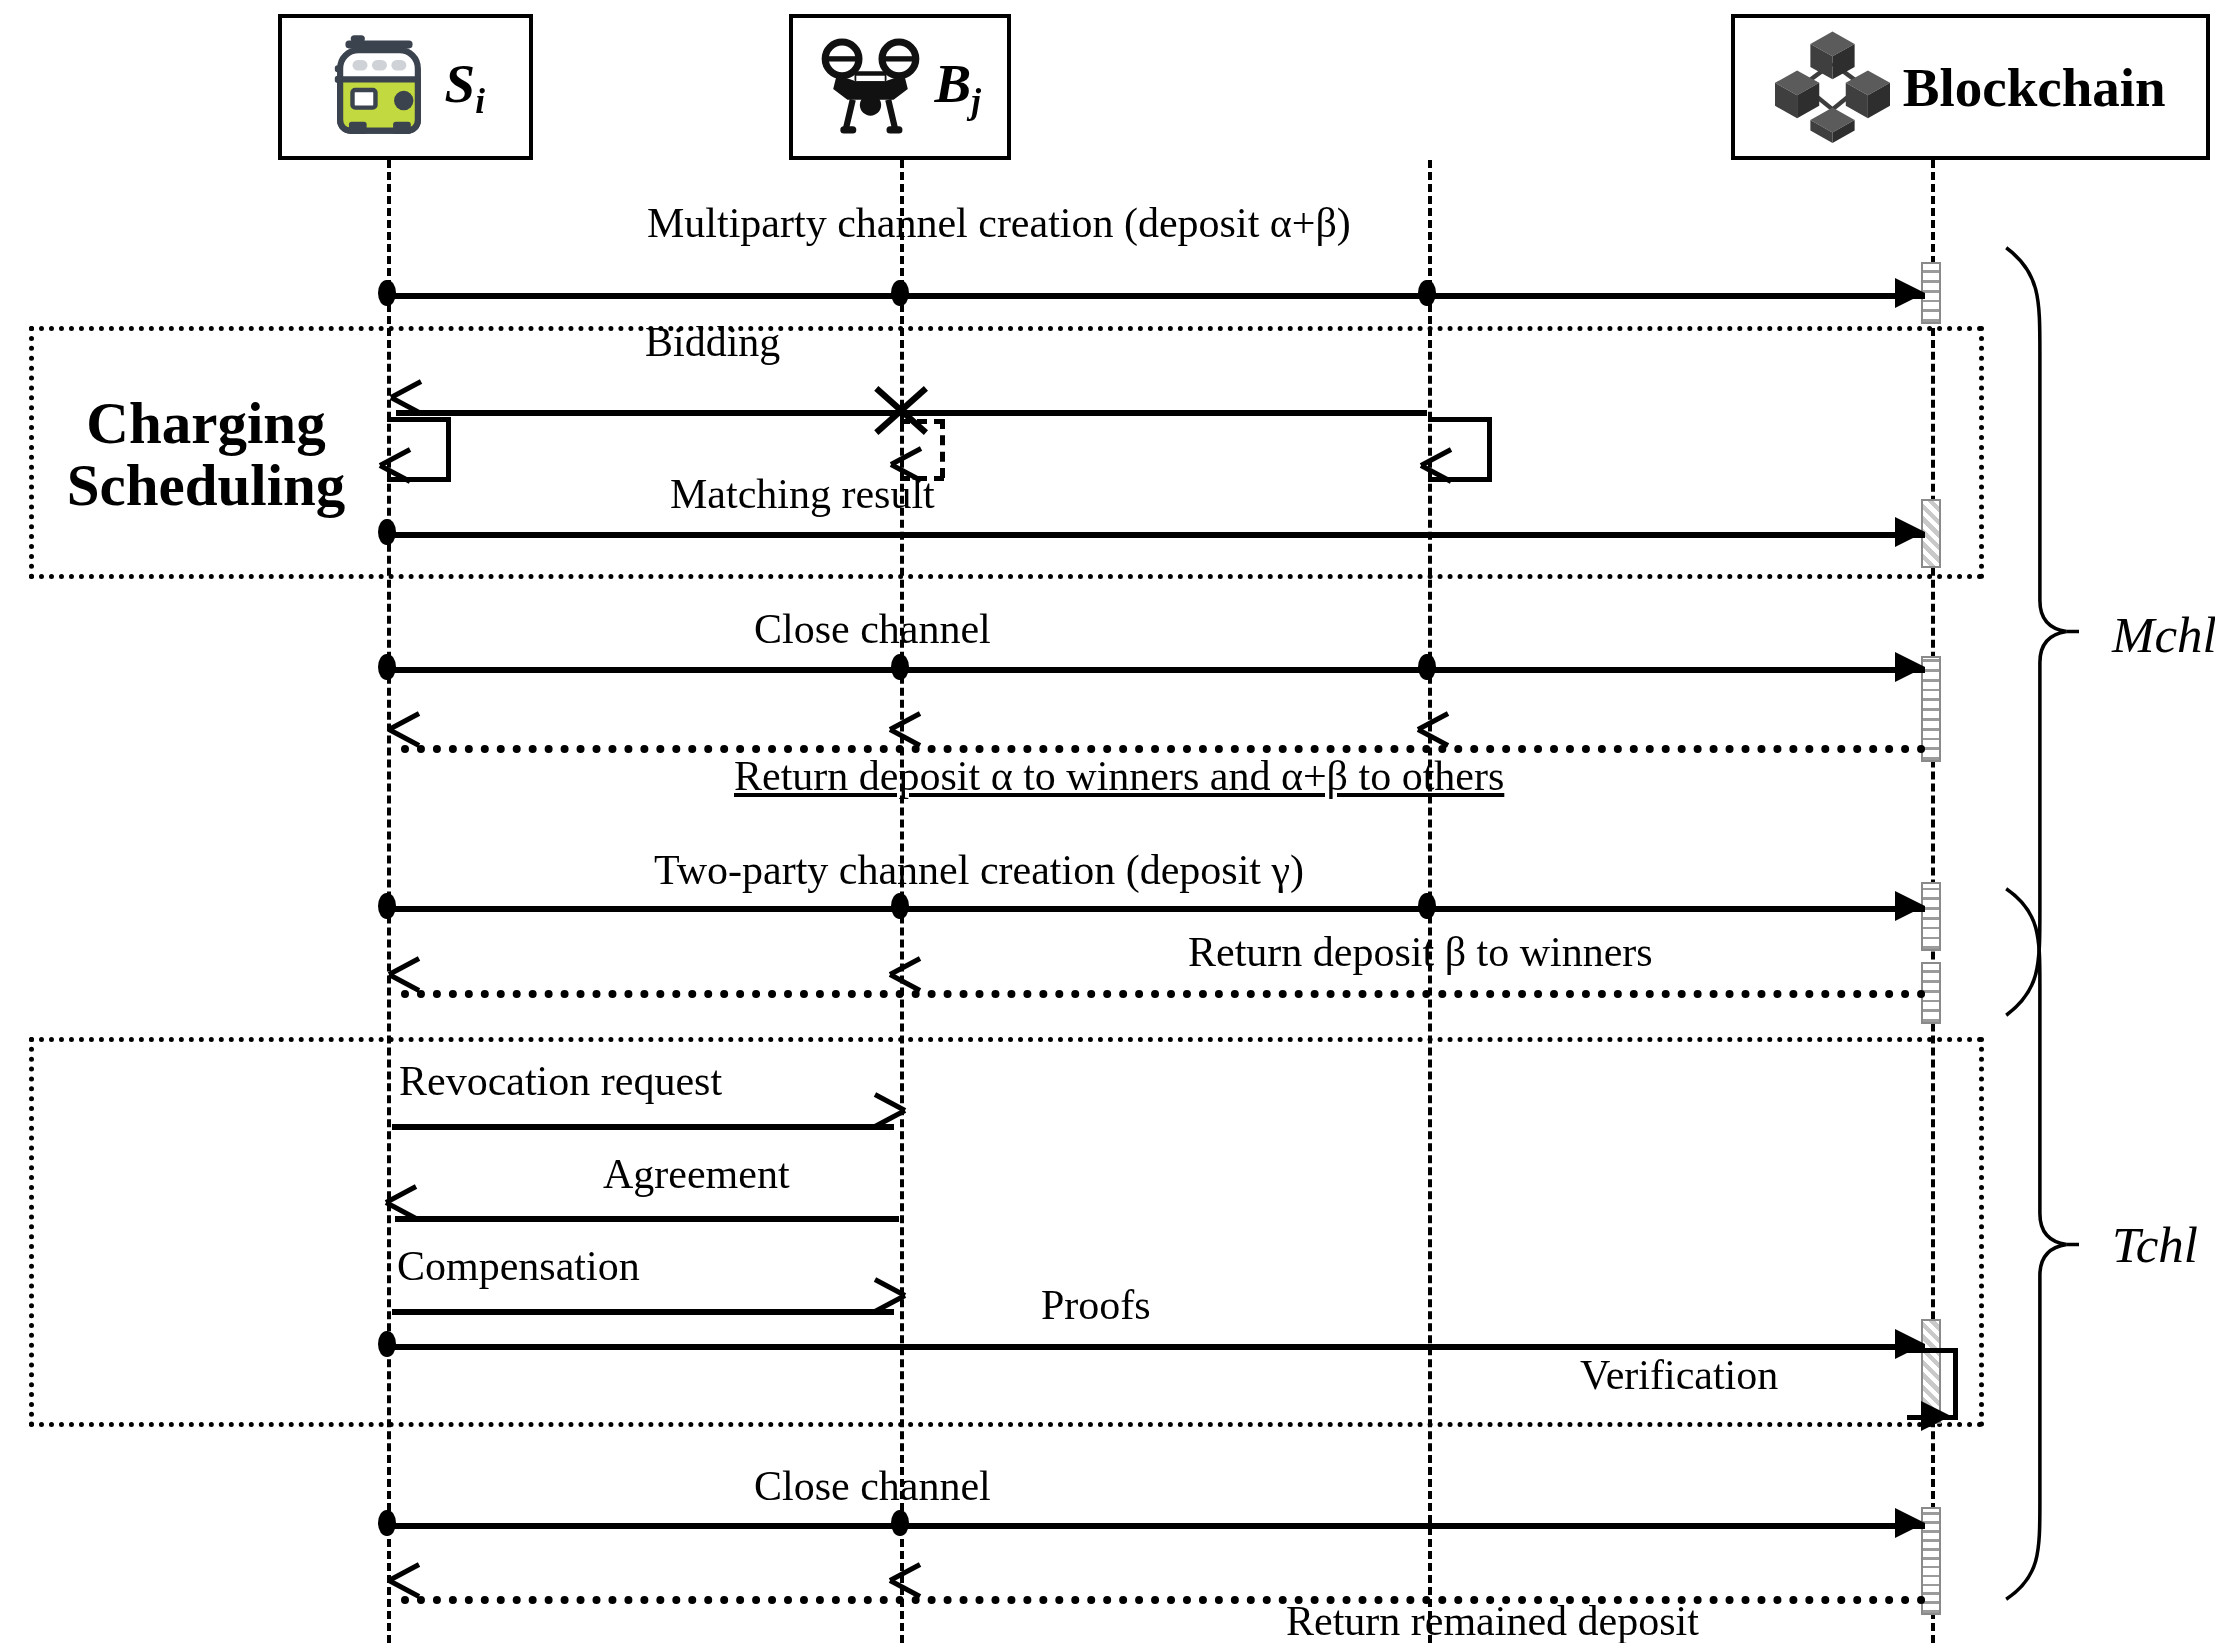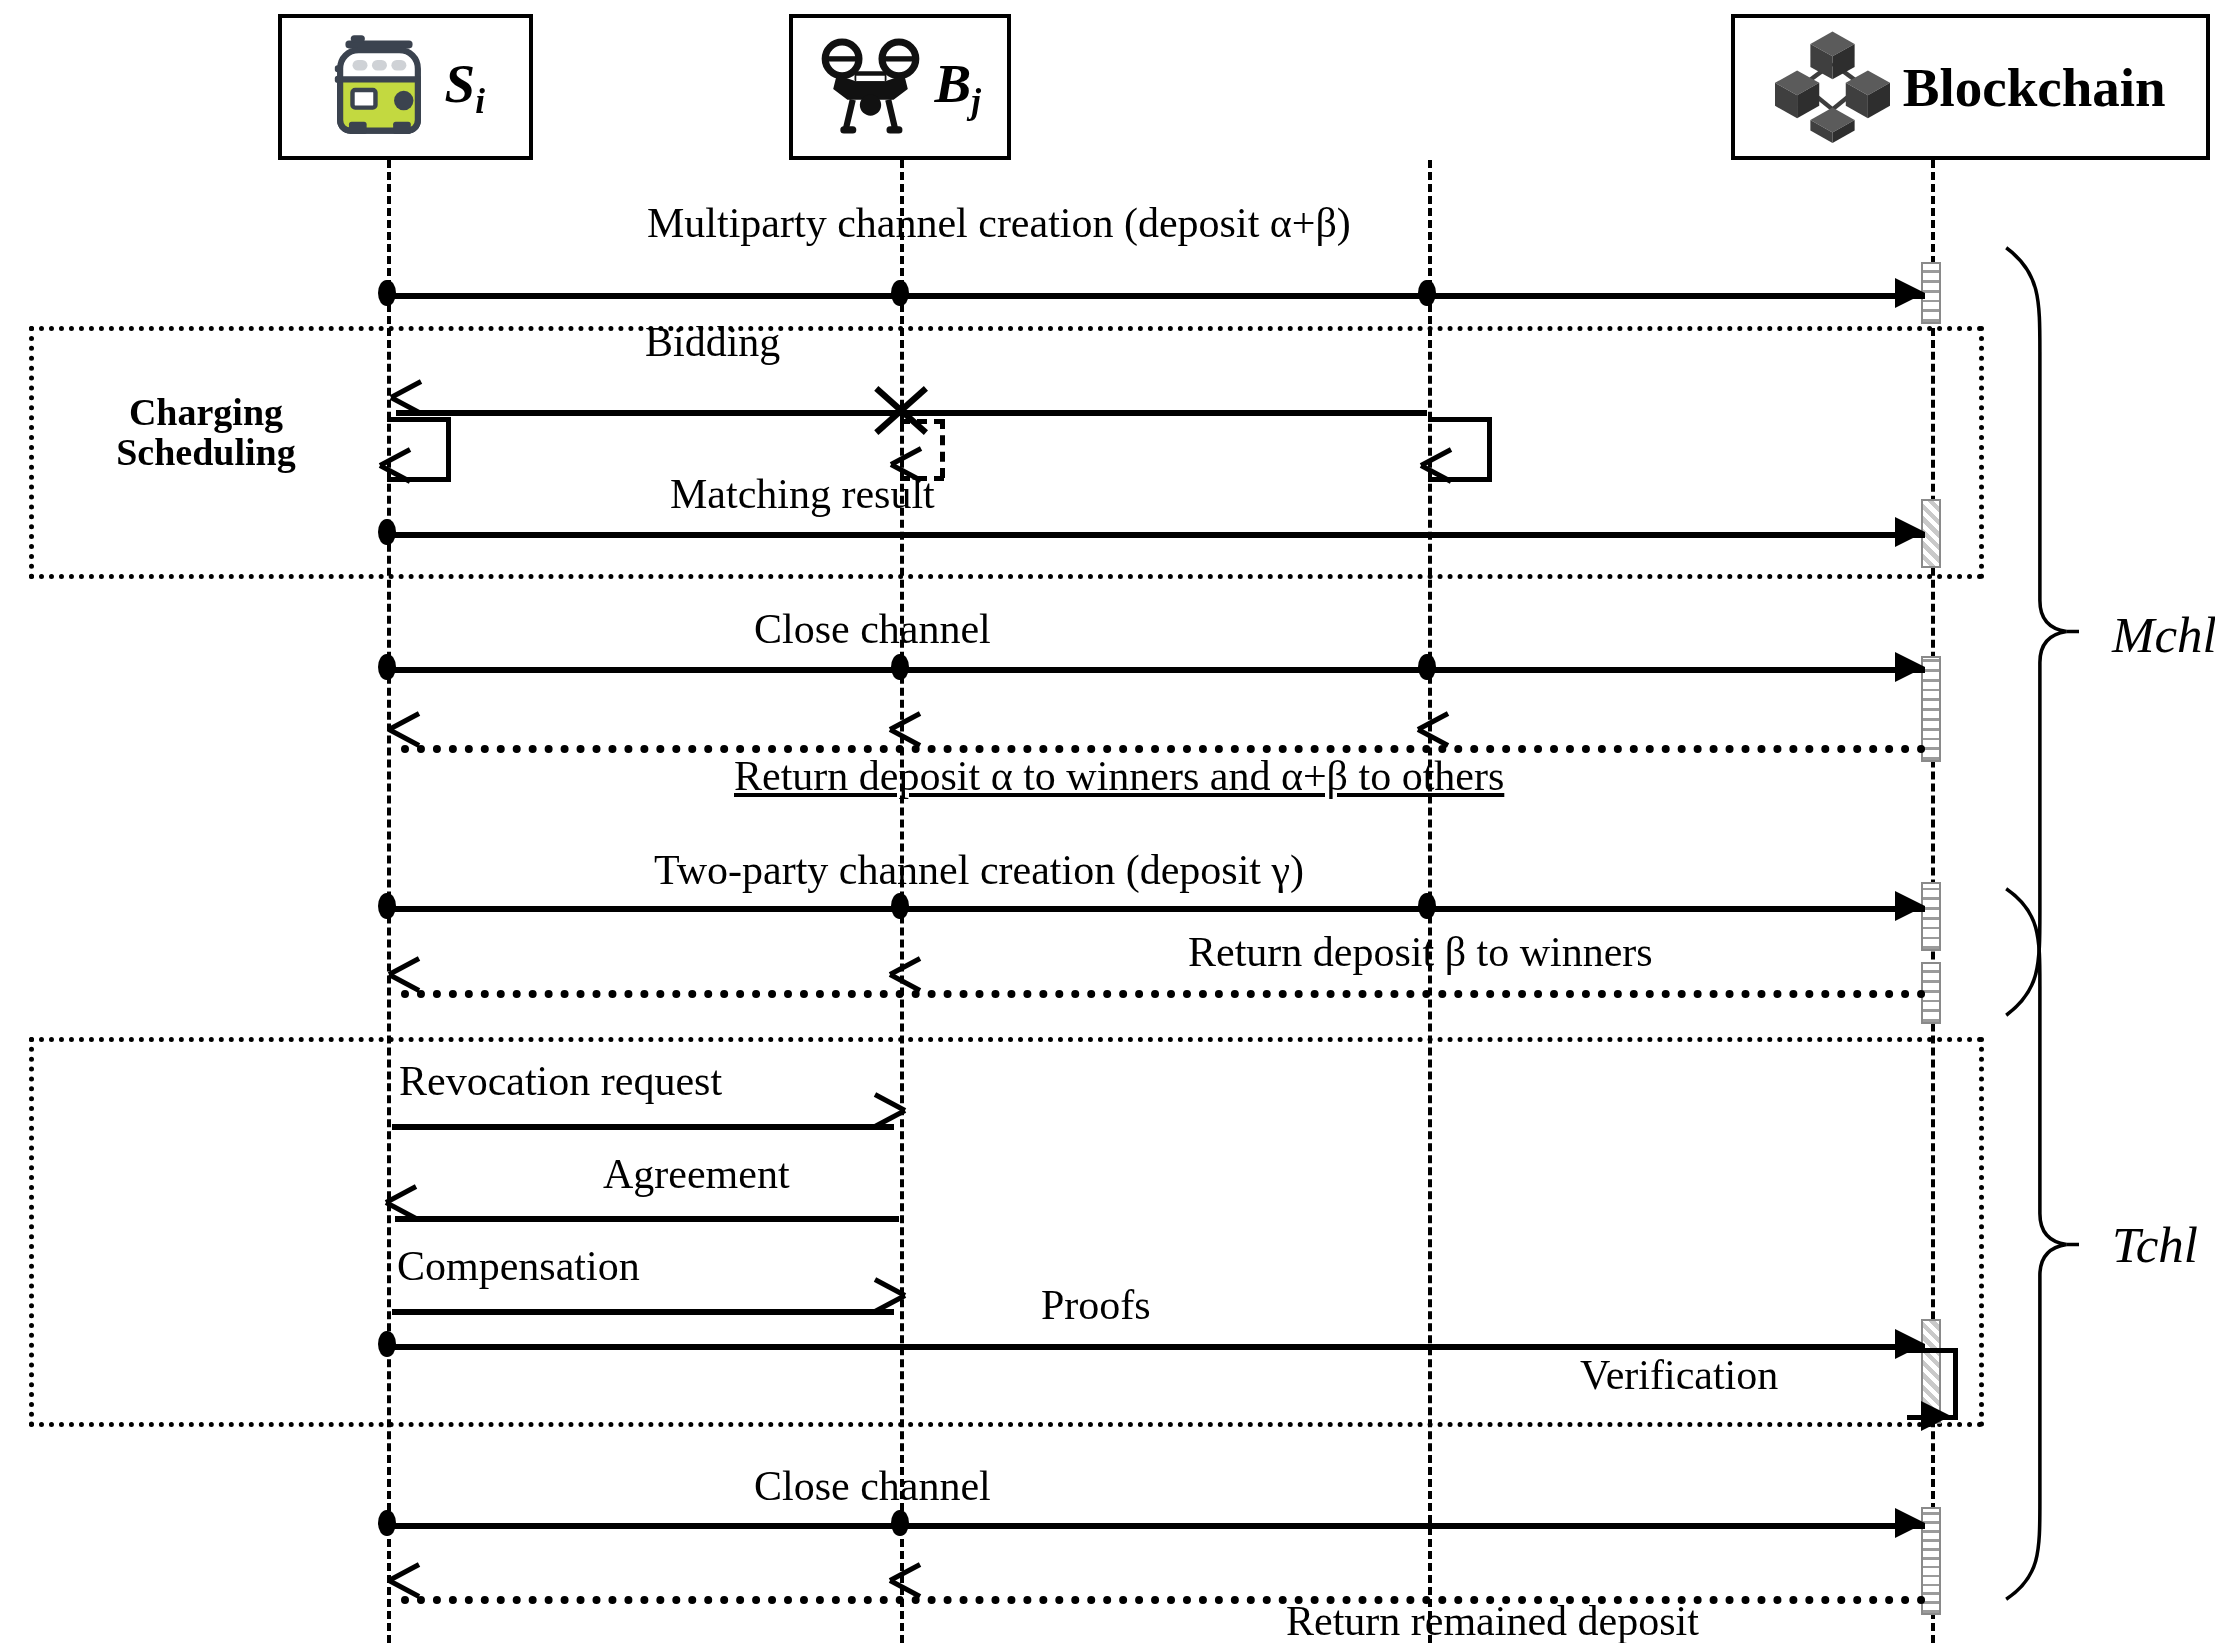--- a/index.html
+++ b/index.html
@@ -51,21 +51,21 @@
   .ohead.right::after{top:1.8px;transform-origin:right center;transform:rotate(-28deg);}
   .ohead.left::before{top:1.8px;transform-origin:left center;transform:rotate(-28deg);}
   .ohead.left::after{top:1.8px;transform-origin:left center;transform:rotate(28deg);}
 
   .dot{position:absolute;width:17.7px;height:26.6px;background:#000;border-radius:50%;}
 
   .mlabel{position:absolute;white-space:nowrap;font-size:42px;line-height:1;}
 
   
   .frame{position:absolute;border:5.3px dotted #000;box-sizing:border-box;}
-  .frame-title{position:absolute;font-weight:bold;font-size:38px;line-height:1.05;
+  .frame-title{position:absolute;font-weight:bold;font-size:59px;line-height:1.05;
                text-align:center;white-space:pre-line;}
 
   
   .selfloop{position:absolute;}
   .selfloop .top,.selfloop .bot{position:absolute;left:0;height:0;border-top:5.3px solid #000;}
   .selfloop .side{position:absolute;top:0;width:0;border-left:5.3px solid #000;}
   .selfloop.dash .top,.selfloop.dash .bot{border-top:5.3px dashed #000;}
   .selfloop.dash .side{border-left:5.3px dashed #000;}
 
   

